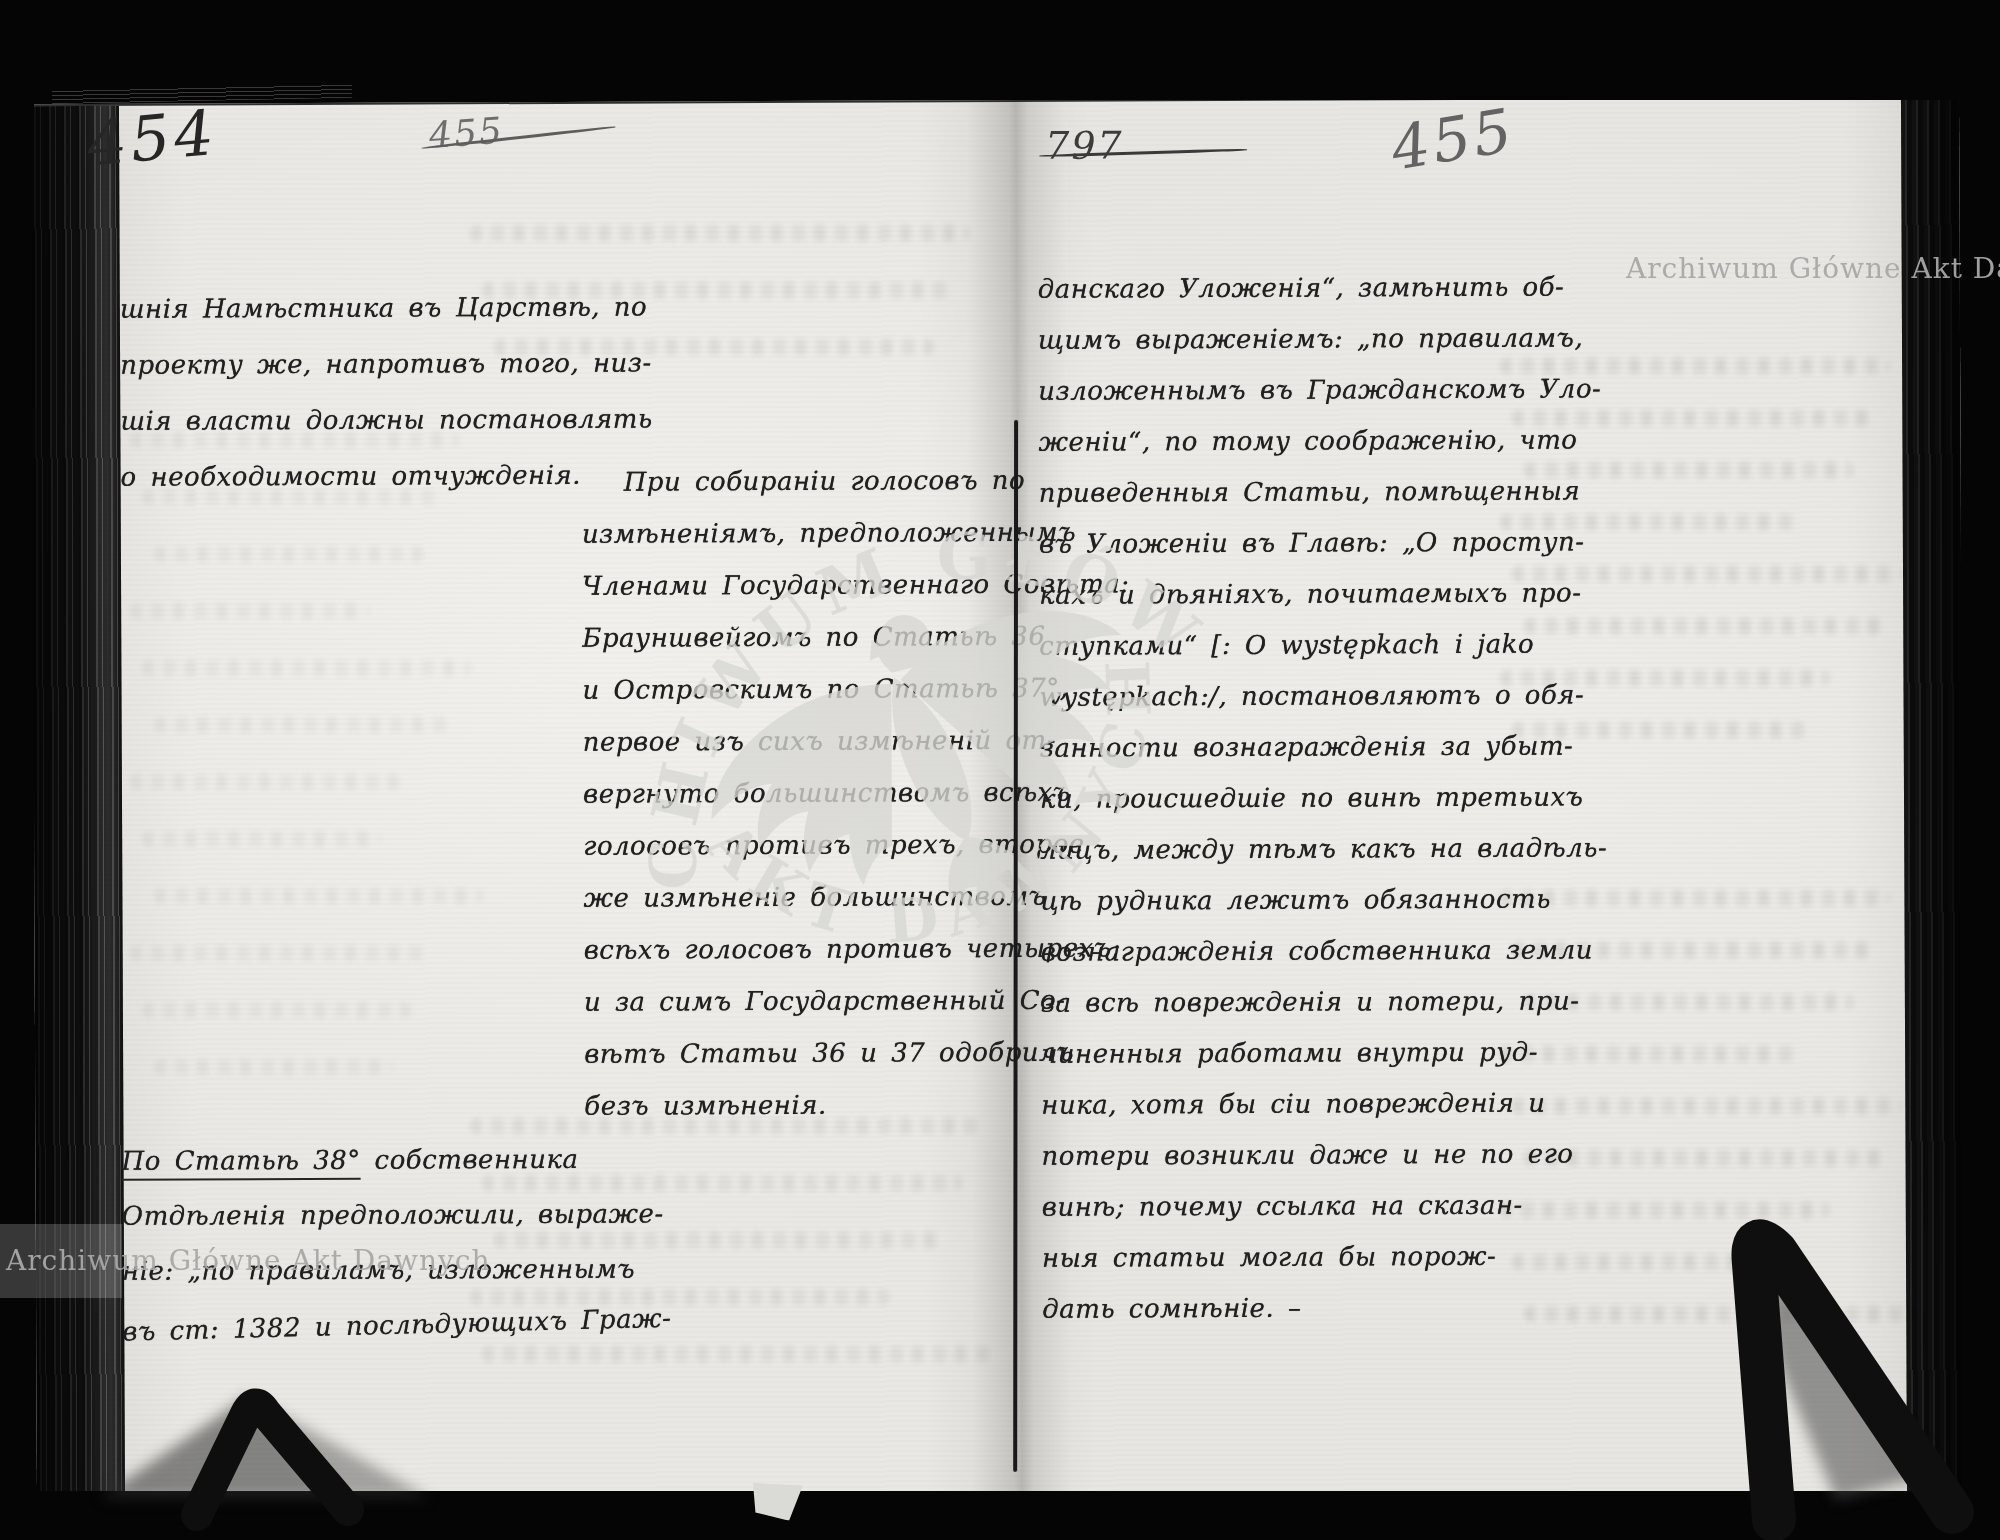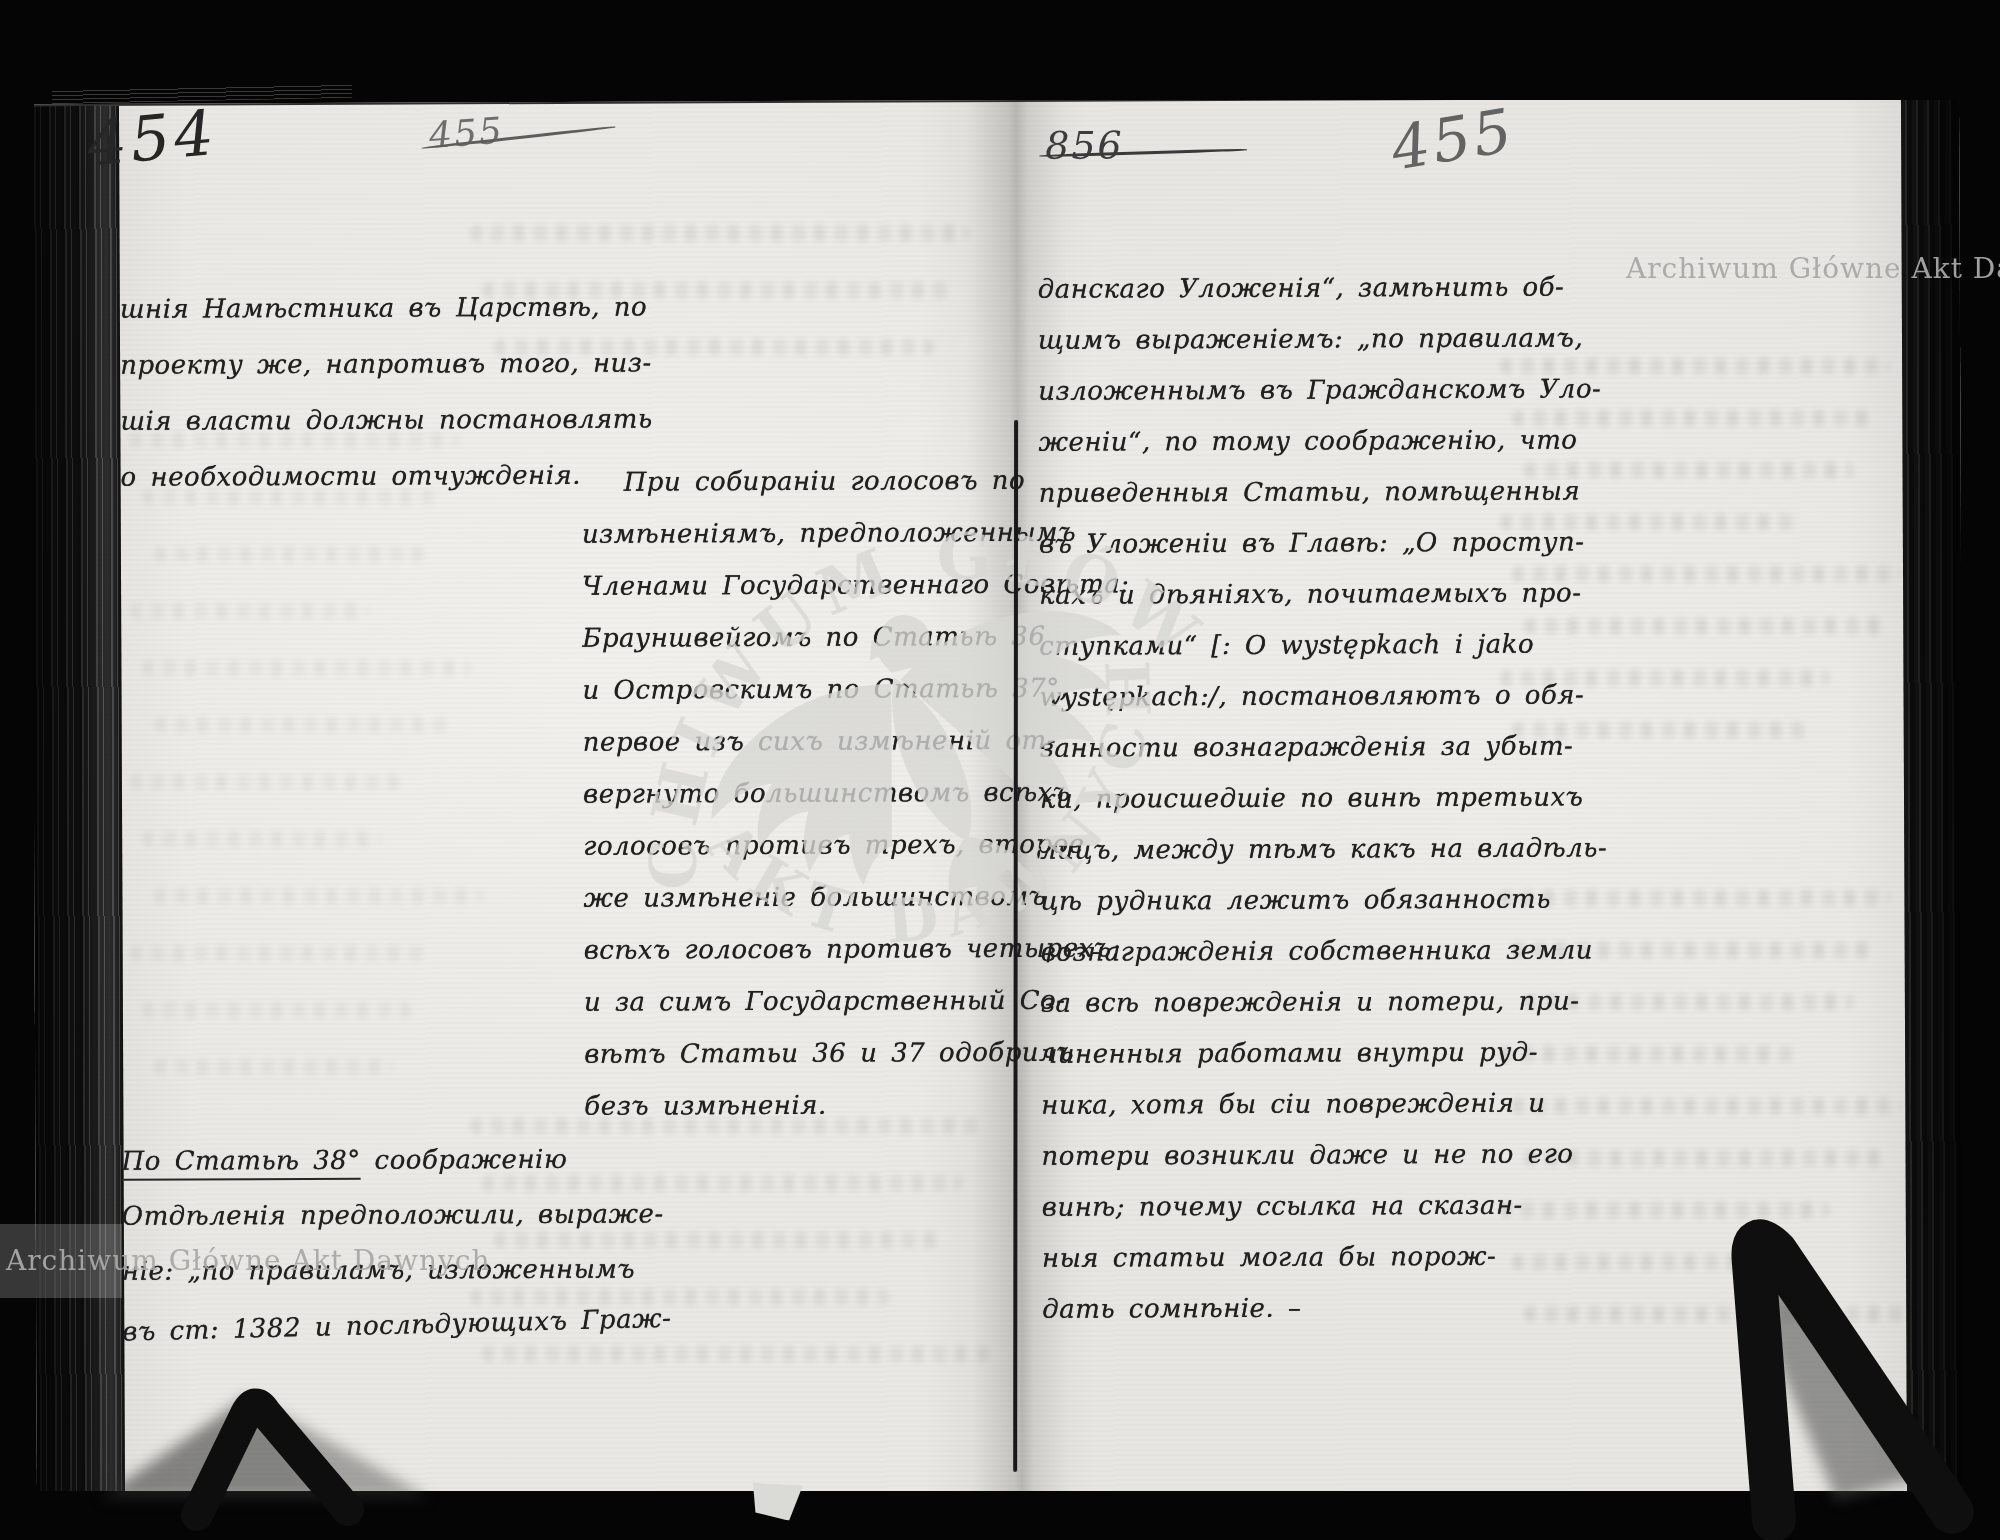--- a/index.html
+++ b/index.html
@@ -92,21 +92,21 @@
 <div id="stage">
 
   <div class="paper">
     <div class="edgeL"></div>
     <div class="edgeR"></div>
     <div class="gutterShade"></div>
 
     <div class="pnum n454">454</div>
     <div class="pnum n455L">455</div>
     <div class="strike s455L"></div>
-    <div class="pnum n456">856</div>
+    <div class="pnum n456">797</div>
     <div class="strike s456"></div>
     <div class="pnum n455R">455</div>
 
     <div class="hw b1">
         <div class="hline">шнія Намѣстника въ Царствѣ, по</div>
         <div class="hline">проекту же, напротивъ того, низ-</div>
         <div class="hline">шія власти должны постановлять</div>
         <div class="hline">о необходимости отчужденія.</div>
       </div>
 
@@ -120,21 +120,21 @@
         <div class="hline">вергнуто большинствомъ всѣхъ</div>
         <div class="hline">голосовъ противъ трехъ, второе</div>
         <div class="hline">же измѣненіе большинствомъ</div>
         <div class="hline">всѣхъ голосовъ противъ четырехъ;</div>
         <div class="hline">и за симъ Государственный Со-</div>
         <div class="hline">вѣтъ Статьи 36 и 37 одобрилъ</div>
         <div class="hline">безъ измѣненія.</div>
       </div>
 
     <div class="hw b3">
-      <div class="hline"><span class="lead-underline">По Статьѣ 38°</span><span> соображенію</span></div>
+      <div class="hline"><span class="lead-underline">По Статьѣ 38°</span><span> собственника</span></div>
     </div>
     <div class="hw b3" style="top:1083px">
         <div class="hline">Отдѣленія предположили, выраже-</div>
         <div class="hline">ніе: „по правиламъ, изложеннымъ</div>
         <div class="hline">въ ст: 1382 и послѣдующихъ Граж-</div>
       </div>
 
     <div class="hw rb">
         <div class="hline">данскаго Уложенія“, замѣнить об-</div>
         <div class="hline">щимъ выраженіемъ: „по правиламъ,</div>

